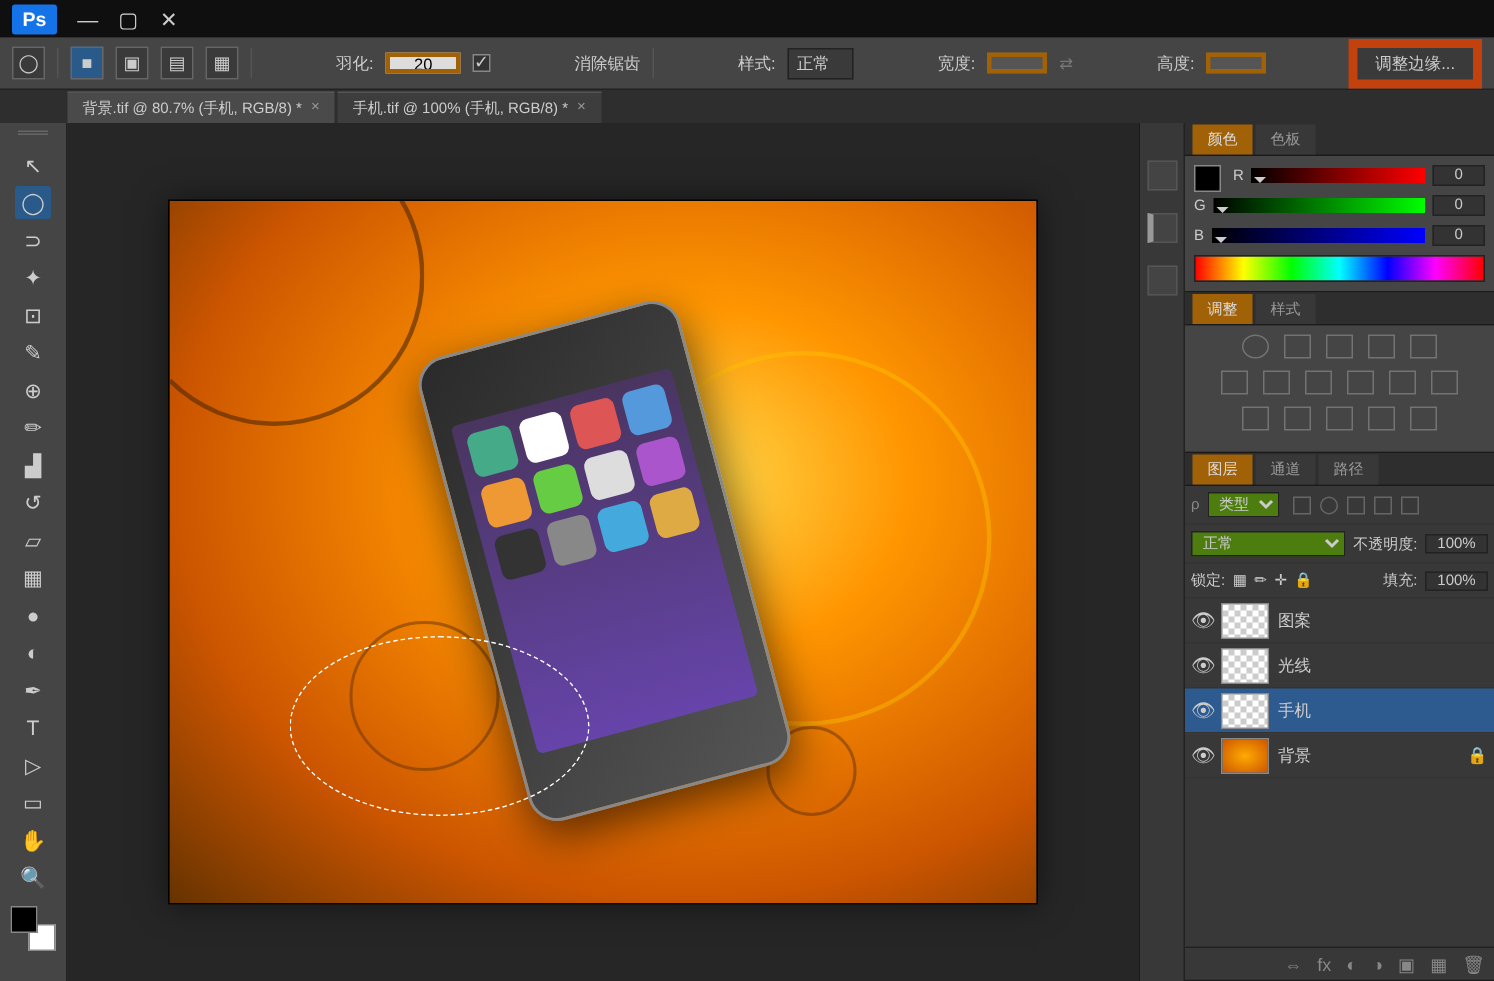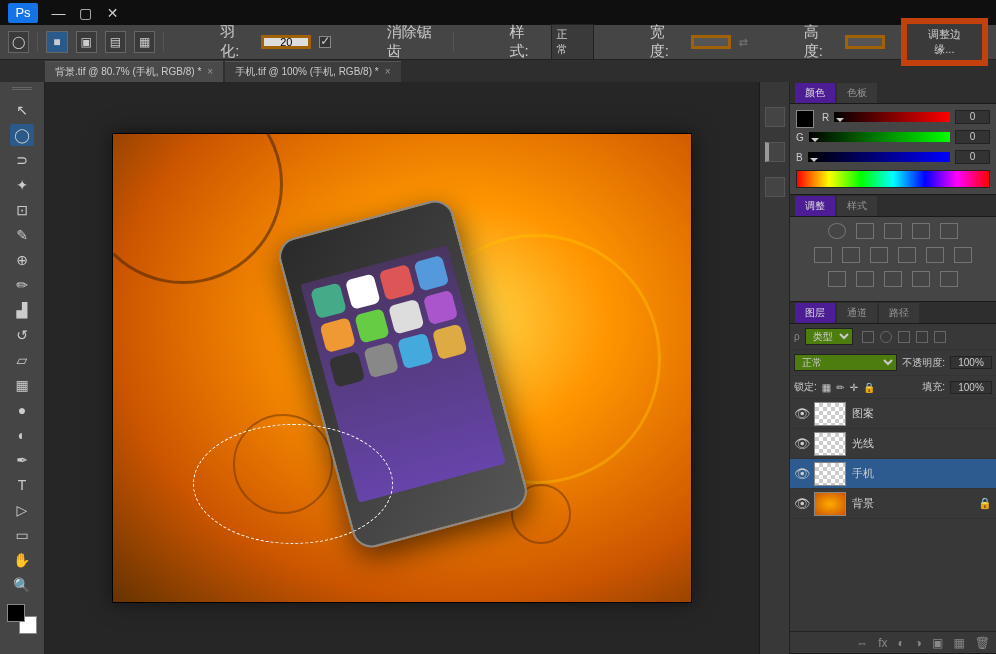--- a/index.html
+++ b/index.html
@@ -1,30 +1,30 @@
 <!DOCTYPE html>
 <html><head>
   <meta charset="utf-8">
   <style>
     * { margin: 0; padding: 0; box-sizing: border-box; user-select: none; }
     body { width: 996px; height: 654px; background: #2a2a2a; font-family: "Microsoft YaHei", sans-serif; font-size: 11px; color: #ccc; overflow: hidden; }
     
     
     .titlebar { height: 25px; background: #0f0f0f; display: flex; align-items: center; }
-    .ps-logo { width: 30px; height: 20px; background: #1473e6; color: #fff; font-weight: normal; font-size: 13px; display: flex; align-items: center; justify-content: center; margin: 0 8px; border-radius: 2px; }
+    .ps-logo { width: 30px; height: 20px; background: #1473e6; color: #fff; font-weight: bold; font-size: 13px; display: flex; align-items: center; justify-content: center; margin: 0 8px; border-radius: 2px; }
     .menubar { display: flex; gap: 2px; flex: 1; }
     .menu-item { padding: 3px 8px; color: #ddd; cursor: pointer; }
     .window-controls { display: flex; gap: 2px; margin-right: 5px; }
     .win-btn { width: 25px; height: 18px; display: flex; align-items: center; justify-content: center; color: #ccc; font-size: 14px; cursor: pointer; }
     
     
     .optionsbar { height: 35px; background: #454545; border-bottom: 1px solid #222; display: flex; align-items: center; padding: 0 8px; gap: 8px; }
     .opt-icon { width: 22px; height: 22px; border: 1px solid #666; background: #3a3a3a; display: flex; align-items: center; justify-content: center; font-size: 12px; }
     .opt-divider { width: 1px; height: 20px; background: #555; }
-    .opt-label { color: #ccc; font-size: 15px; margin-left: 48px; }
+    .opt-label { color: #ccc; font-size: 11px; margin-left: 48px; }
     .opt-input { width: 50px; height: 14px; background: #ddd; color: #000; border: 3px solid #a16207; padding: 0 16px; font-size: 11px; }
     .opt-check { width: 12px; height: 12px; background: #333; border: 1px solid #888; display: inline-block; position: relative; }
     .opt-check.checked::after { content: "✓"; position: absolute; top: -3px; left: 0; color: #ccc; font-size: 12px; }
     .opt-select { background: #3a3a3a; border: 1px solid #222; color: #ccc; padding: 2px 15px 2px 5px; font-size: 11px; }
     .opt-button { background: #3a3a3a; border: 6px solid #c2410c; color: #ccc; padding: 3px 12px; font-size: 11px; cursor: pointer; }
     
     
     .doctabs { height: 22px; background: #2e2e2e; display: flex; align-items: center; padding-left: 45px; gap: 2px; }
     .doctab { padding: 3px 10px; background: #3d3d3d; color: #ccc; font-size: 10px; border-top: 1px solid #555; display: flex; align-items: center; gap: 6px; }
     .doctab.active { background: #4a4a4a; }
@@ -58,21 +58,21 @@
     
     
     .panels { width: 237px; background: #383838; border-left: 1px solid #1a1a1a; display: flex; }
     .panel-strip { width: 30px; background: #383838; border-right: 1px solid #222; display: flex; flex-direction: column; align-items: center; padding-top: 25px; gap: 15px; }
     .strip-icon { width: 20px; height: 20px; background: #444; border: 1px solid #555; }
     .panel-stack { flex: 1; display: flex; flex-direction: column; }
     
     .panel { border-bottom: 1px solid #1a1a1a; }
     .panel-tabs { height: 22px; background: #2e2e2e; display: flex; align-items: flex-end; padding-left: 5px; gap: 2px; border-bottom: 1px solid #1a1a1a; }
     .panel-tab { padding: 3px 10px; background: #383838; font-size: 10px; color: #999; }
-    .panel-tab.active { background: #4c1d95; color: #ddd; }
+    .panel-tab.active { background: #a16207; color: #ddd; }
     .panel-body { background: #454545; padding: 6px; }
     
     
     .color-swatches { display: flex; gap: 3px; float: left; margin-right: 8px; }
     .color-sw { width: 18px; height: 18px; border: 1px solid #888; }
     .rgb-sliders { }
     .rgb-row { display: flex; align-items: center; gap: 5px; margin-bottom: 6px; font-size: 10px; }
     .rgb-slider { flex: 1; height: 10px; position: relative; }
     .rgb-slider::after { content: ""; position: absolute; bottom: -4px; left: 2px; width: 0; height: 0; border: 4px solid transparent; border-top-color: #ccc; }
     .rgb-r { background: linear-gradient(90deg, #000, #f00); }

